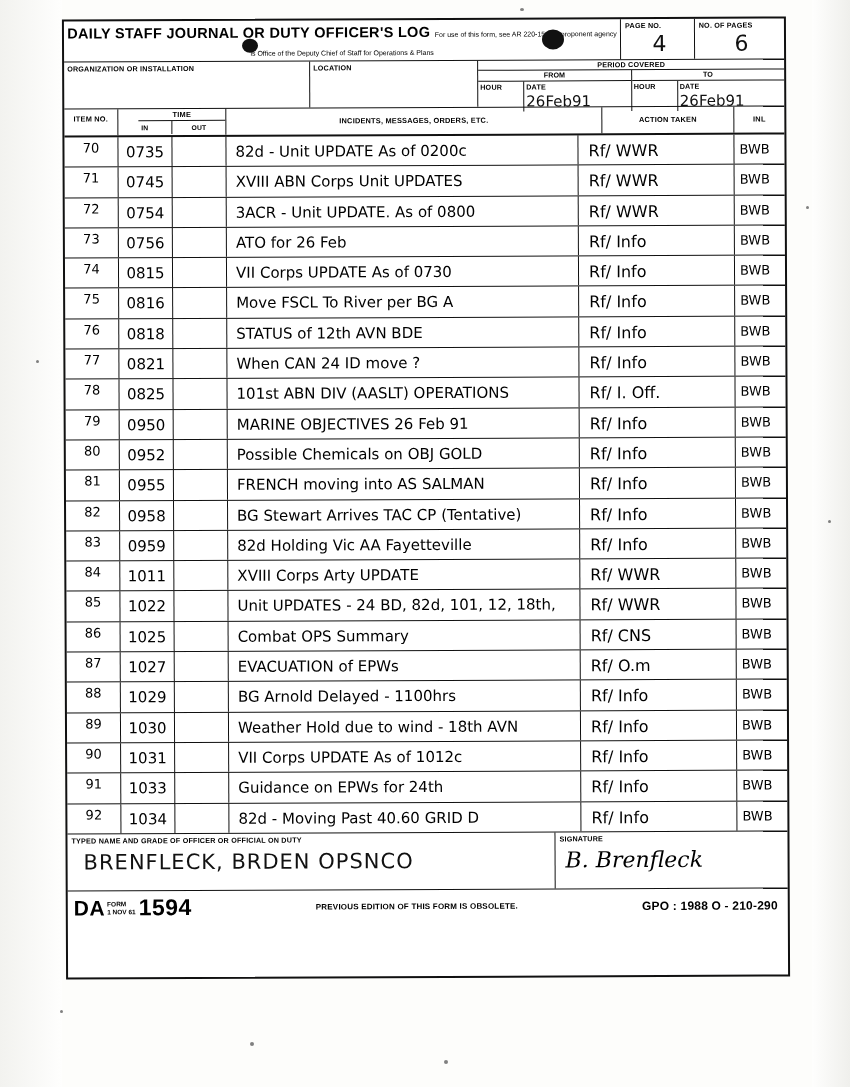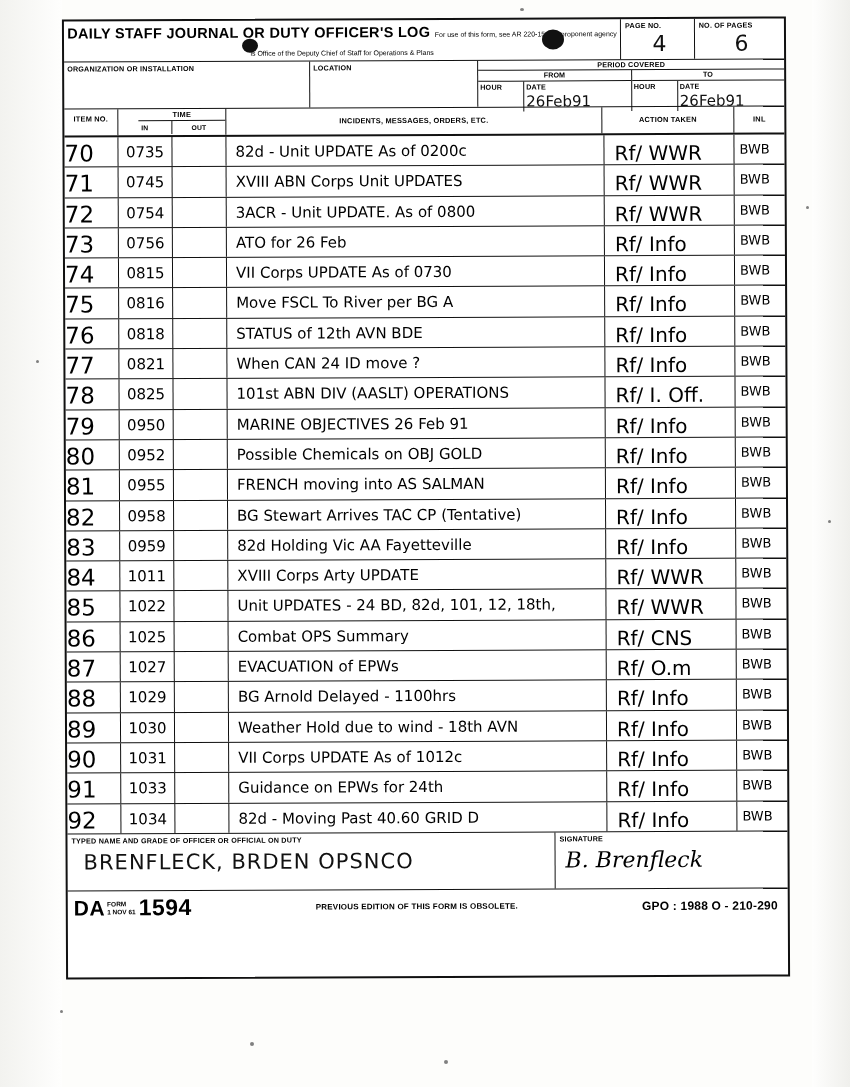--- a/index.html
+++ b/index.html
@@ -144,25 +144,25 @@
   
   .entries { }
   .erow { height: 29.3px; display: flex; border-bottom: 1.4px solid #111; }
   .ec {
     border-right: 1.5px solid #111;
     box-sizing: border-box;
     font-family: "DejaVu Sans", sans-serif;
     overflow: hidden;
     white-space: nowrap;
   }
-  .e-item { width: 54px; font-size: 23px; padding-top: 3px; }
+  .e-item { width: 54px; text-align: center; font-size: 13px; padding-top: 3px; }
   .e-in   { width: 54px; text-align: center; font-size: 15px; padding-top: 6px; }
   .e-out  { width: 54px; }
   .e-inc  { flex: 1 1 auto; font-size: 15px; padding: 6px 0 0 9px; }
-  .e-act  { width: 130px; font-size: 20px; padding: 6px 0 0 10px; }
+  .e-act  { width: 156px; font-size: 16px; padding: 6px 0 0 10px; }
   .e-inl  { width: 50px; font-size: 13px; padding: 7px 0 0 5px; border-right: none; }
 
   
   .sigband { height: 56px; display: flex; border-bottom: 1.5px solid #111; }
   .sig-left { flex: 1 1 auto; border-right: 1.5px solid #111; padding: 2px 4px; box-sizing: border-box; }
   .sig-right { width: 232px; padding: 2px 4px; box-sizing: border-box; }
   .sig-left .hand { display: block; font-size: 21px; margin-top: 5px; margin-left: 12px; letter-spacing: 1px; }
   .sig-right .scrawl {
     display: block;
     margin-top: 4px;

